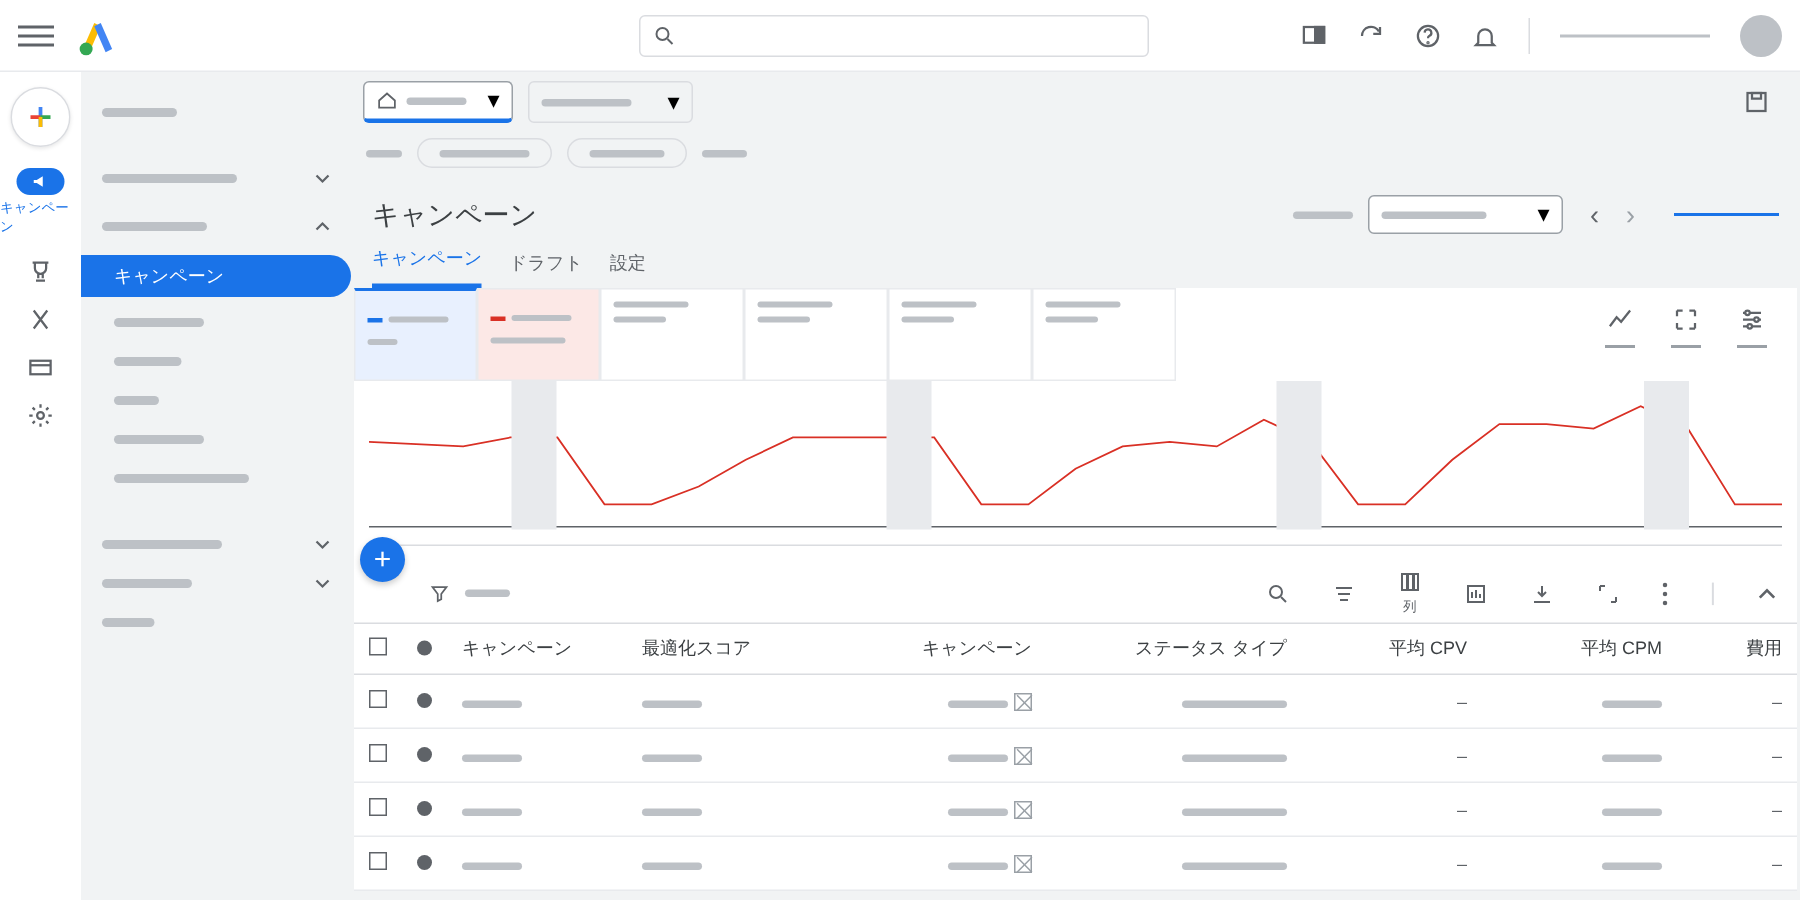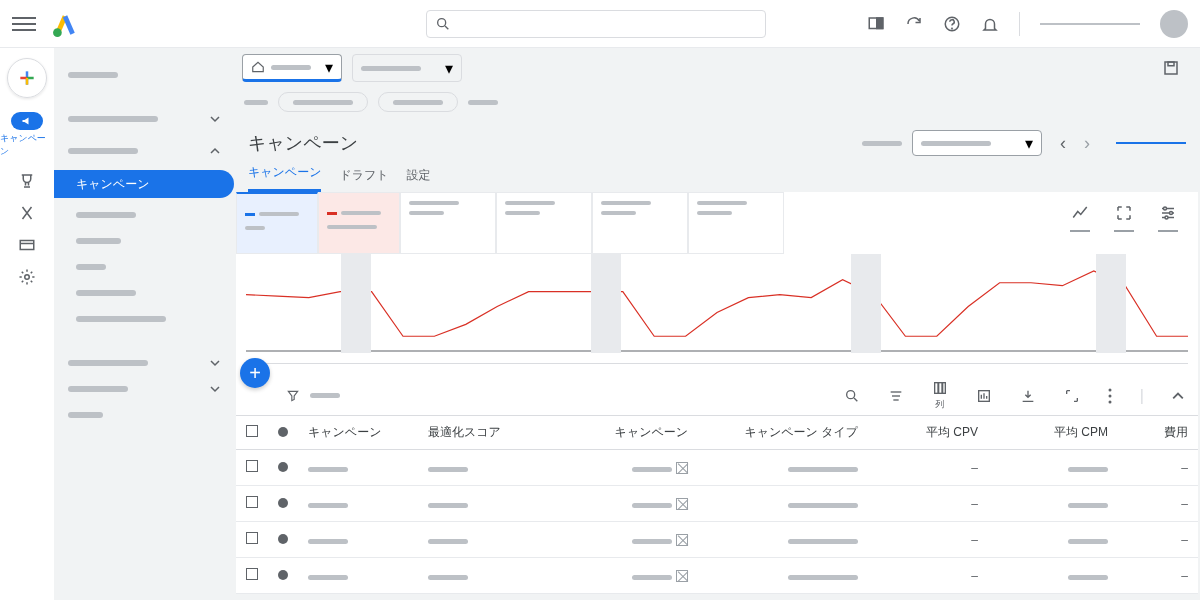--- a/index.html
+++ b/index.html
@@ -392,21 +392,21 @@
     </div>
 
     <table>
       <thead>
           <tr>
         <th style="width:30px"><span class="checkbox"></span></th>
         <th style="width:20px"><span class="status-dot"></span></th>
         <th style="width:120px">キャンペーン</th>
         <th style="width:130px;text-align:left">最適化スコア</th>
         <th style="width:150px">キャンペーン</th>
-        <th style="width:170px">キャンペーン タイプ</th>
+        <th style="width:170px">ステータス タイプ</th>
         <th style="width:120px">平均 CPV</th>
         <th style="width:130px">平均 CPM</th>
         <th style="width:80px">費用</th>
       </tr>
         </thead>
       <tbody id="table-body">
           <tr>
             <td><span class="checkbox"></span></td>
             <td><span class="status-dot"></span></td>
             <td><span class="cell-bar" style="width:40px"></span></td>

